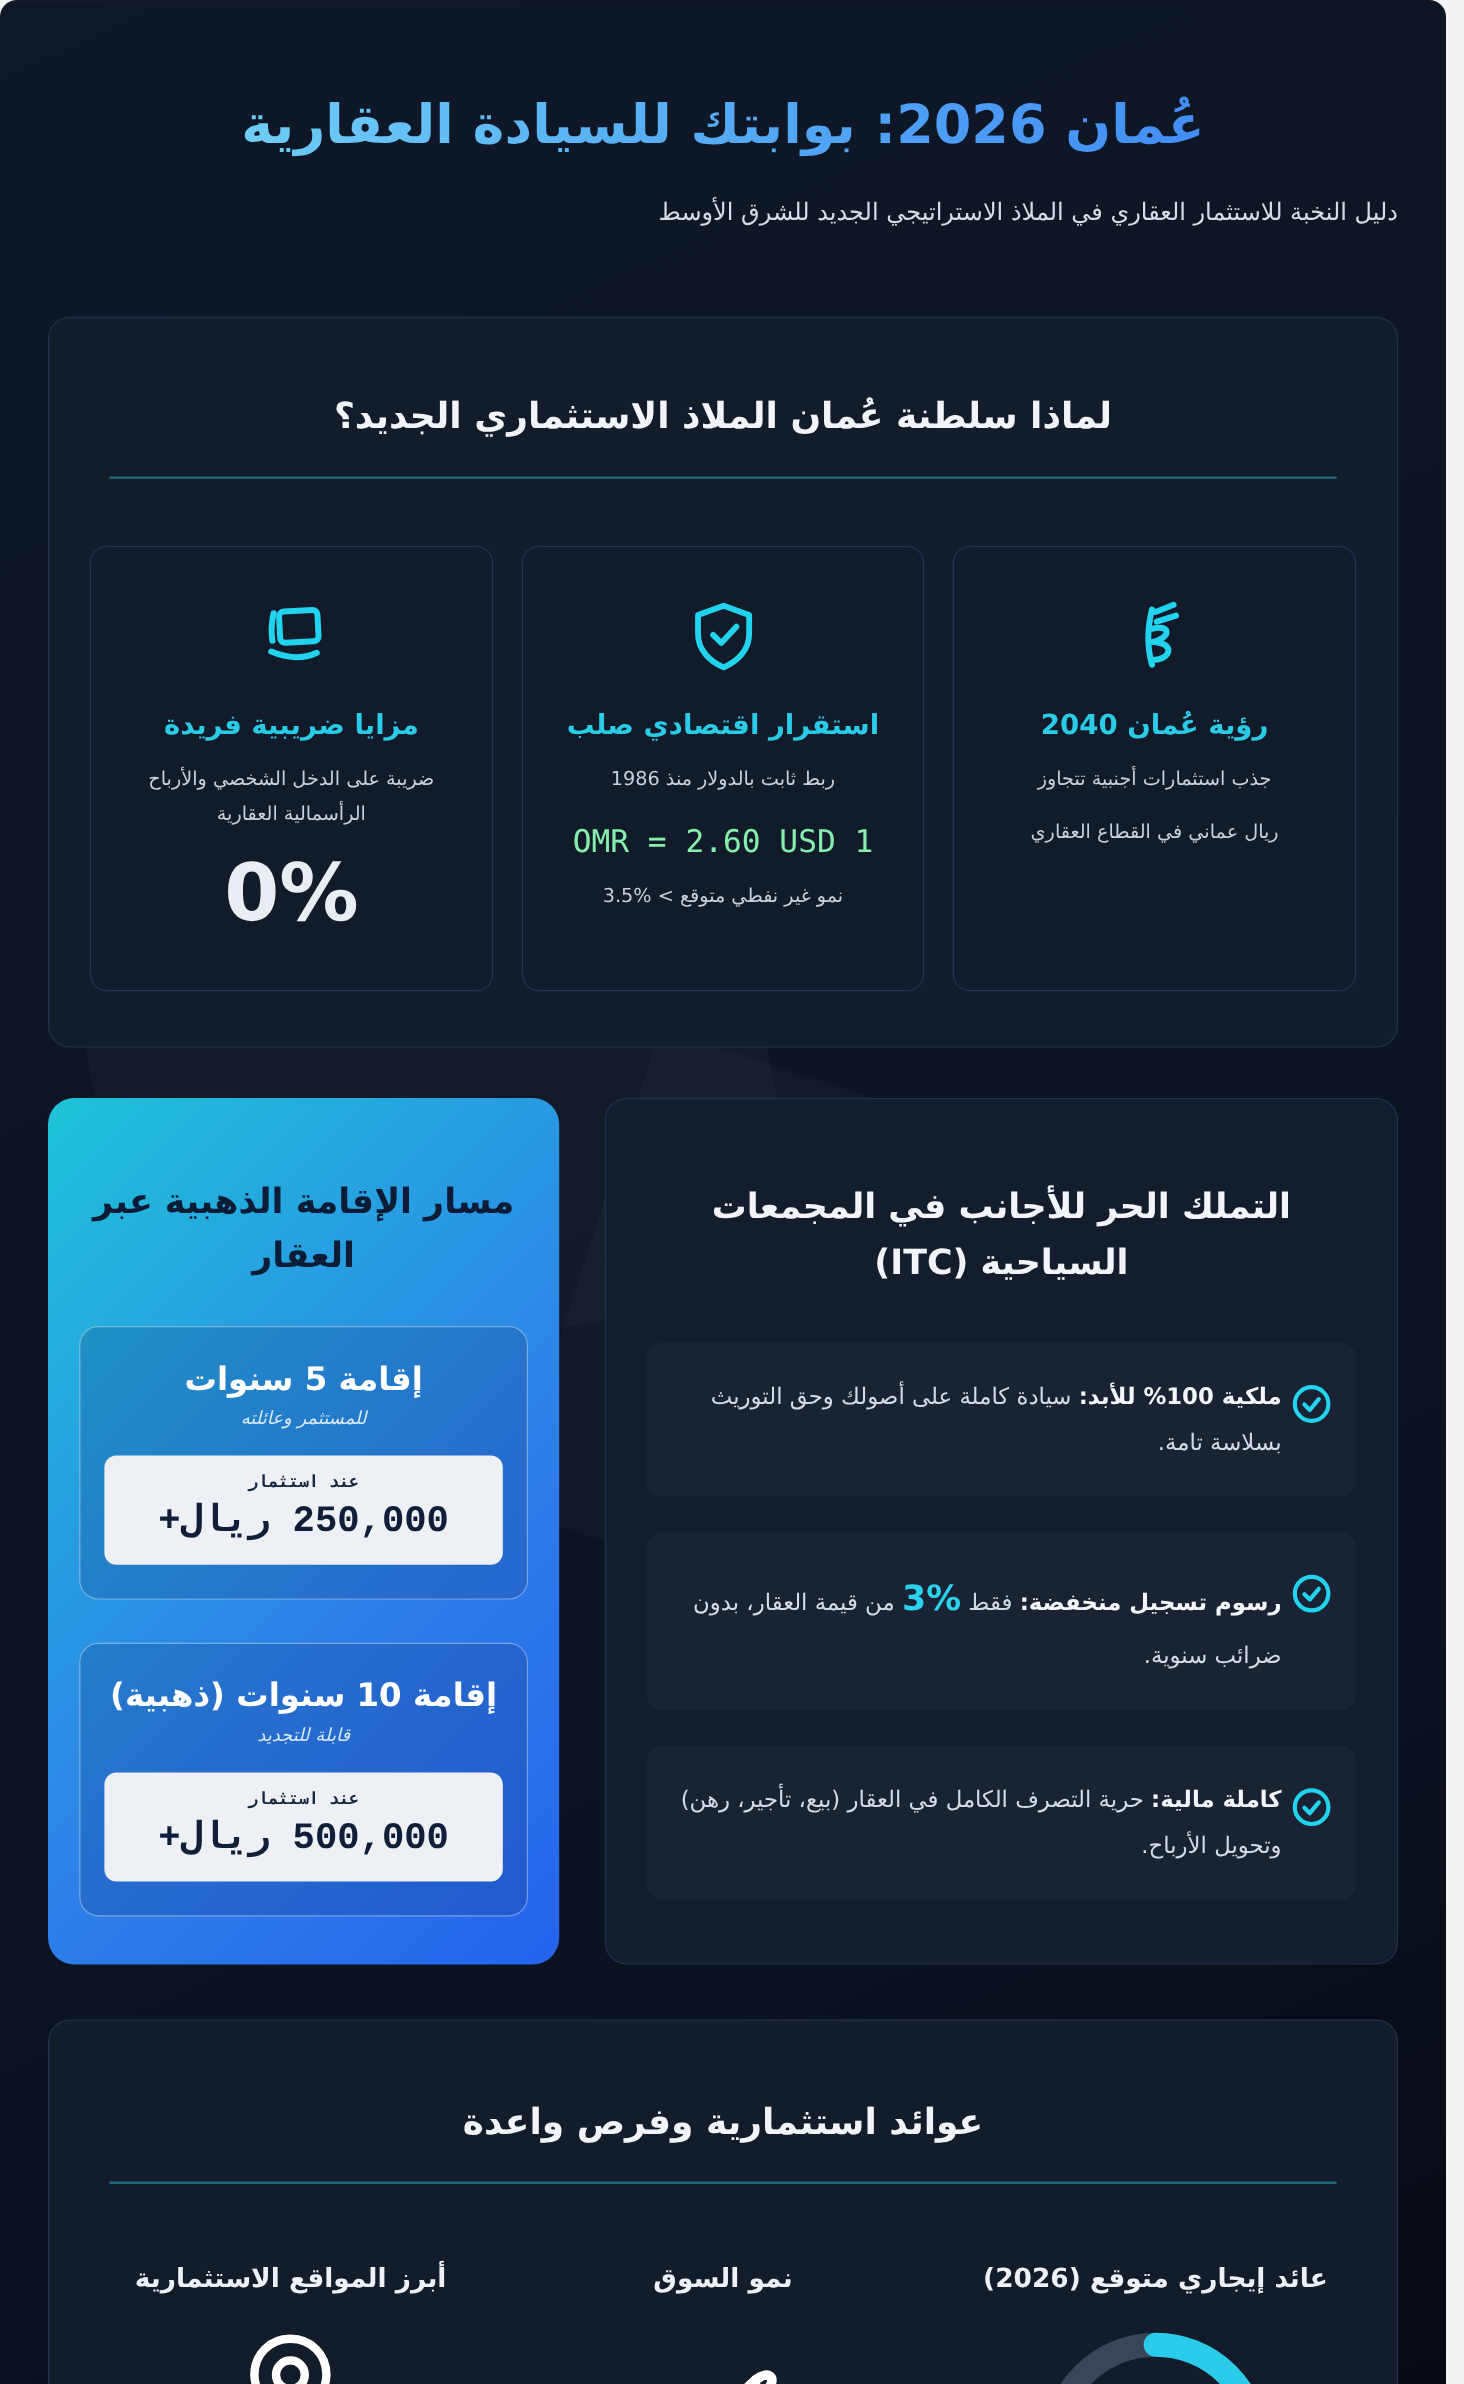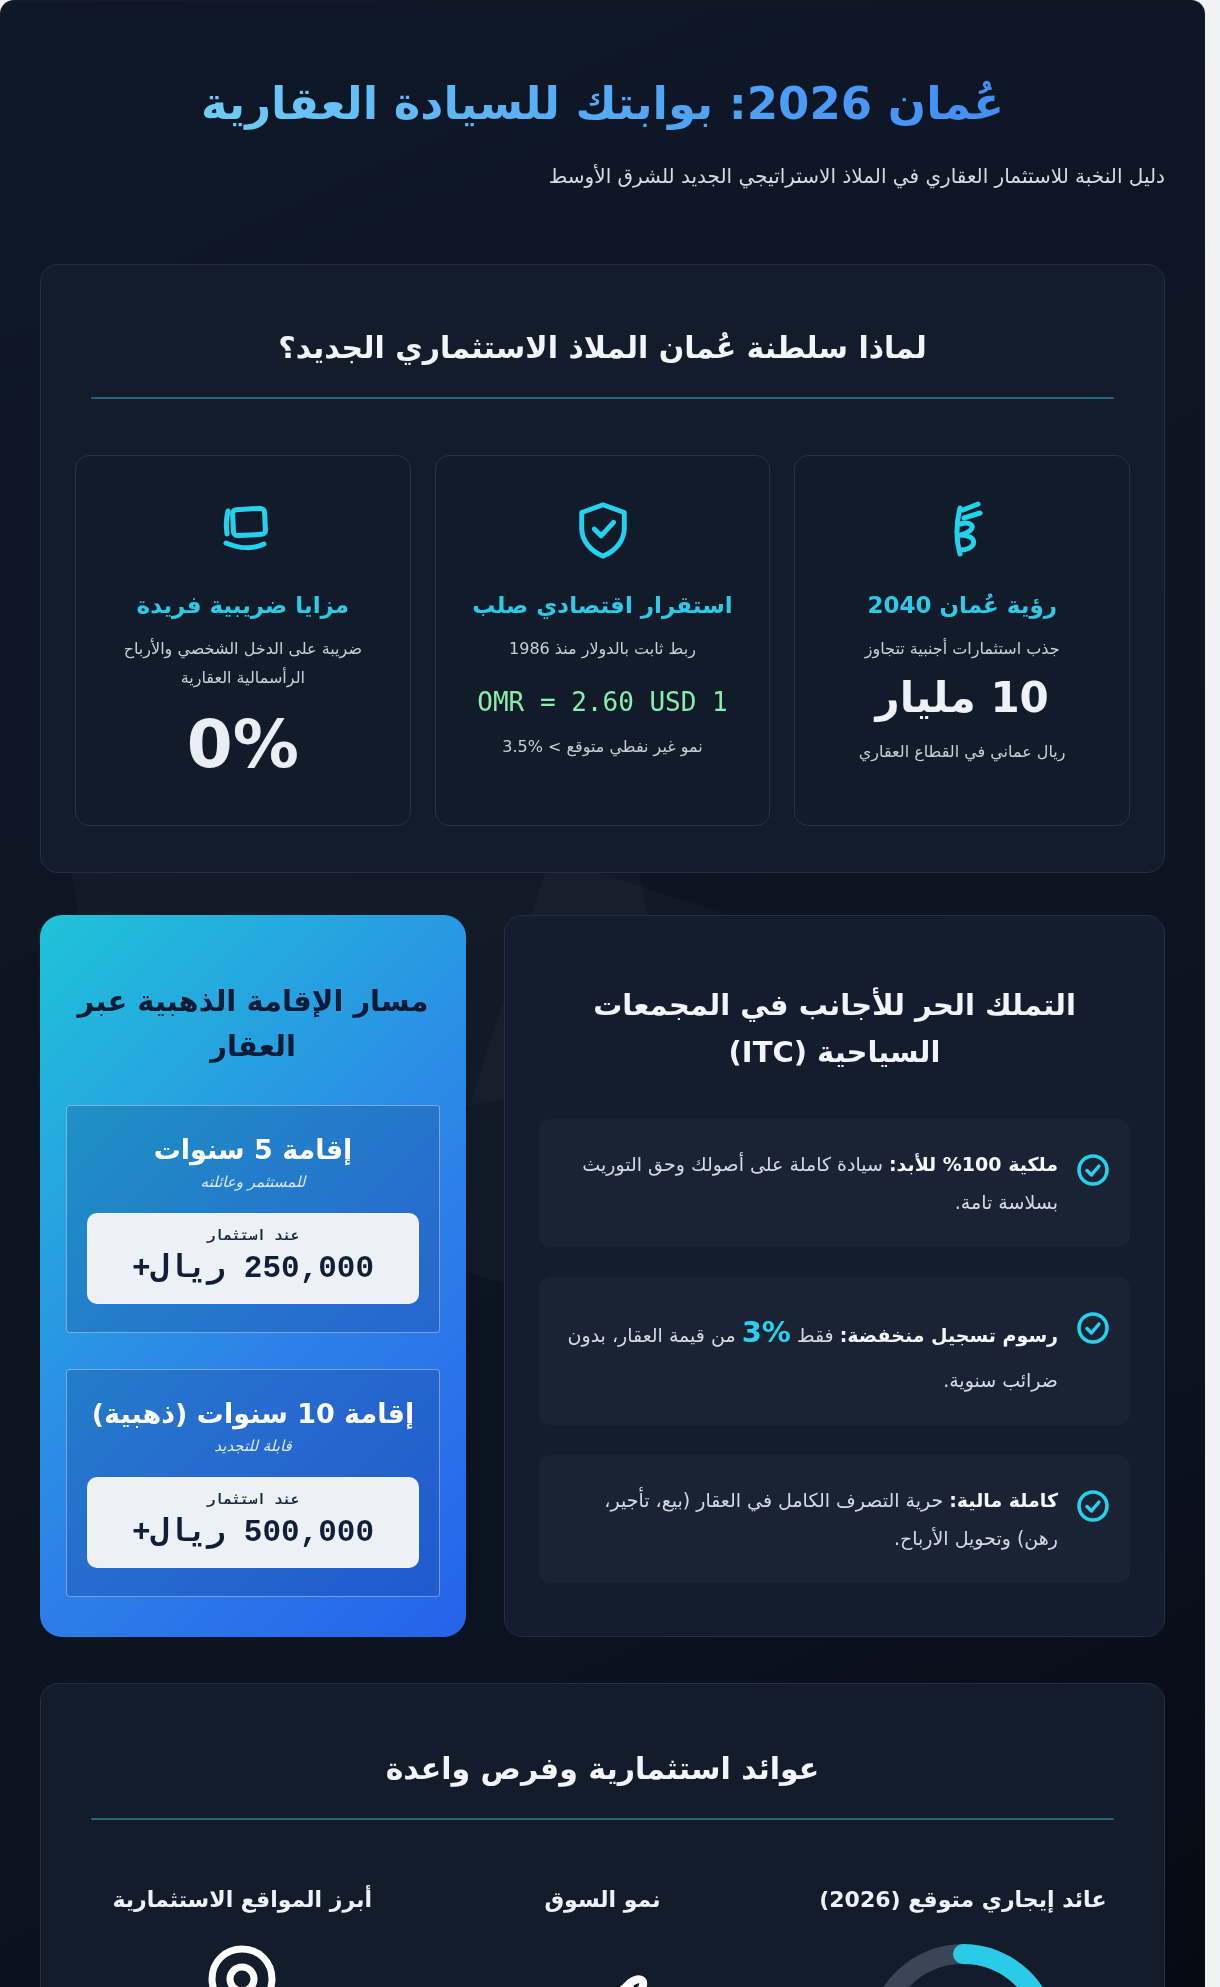--- a/index.html
+++ b/index.html
@@ -48,31 +48,31 @@
   .why-body{font-size:16px;color:#c7d0dc;line-height:1.85;margin-top:16px;}
   .stat-big{font-size:42px;font-weight:800;color:#eef2f8;margin-top:10px;}
   .stat-mono{font-family:"DejaVu Sans Mono",monospace;font-size:26px;color:#86efac;margin-top:24px;direction:ltr;unicode-bidi:bidi-override;}
   .stat-huge{font-size:66px;font-weight:800;color:#e9edf4;margin-top:16px;line-height:1.1;}
   .why-sub{font-size:16px;color:#c7d0dc;margin-top:16px;line-height:1.7;}
 
   
   .mid{display:flex;gap:38px;margin-top:42px;align-items:stretch;}
   .itc{flex:1.58;background:#141d2d;border:1px solid #243049;border-radius:18px;padding:42px 34px;box-sizing:border-box;}
   .itc-title{font-size:29px;font-weight:800;text-align:center;line-height:1.6;color:#f1f4f9;}
-  .bullet{display:flex;gap:18px;background:#1a2334;border-radius:12px;padding:26px 20px;margin-top:30px;align-items:flex-start;}
+  .bullet{display:flex;gap:8px;background:#1a2334;border-radius:12px;padding:26px 20px;margin-top:30px;align-items:flex-start;}
   .bullet:first-of-type{margin-top:44px;}
   .bullet .chk{flex:none;margin-top:8px;}
   .bullet-text{font-size:19px;line-height:2;color:#d3dbe5;margin:0;}
   .bullet-text b{color:#f3f6fa;font-weight:800;}
   .hl{color:#2bd2ee;font-weight:800;font-size:29px;}
 
   .golden{flex:1;background:linear-gradient(135deg,#1fc3d8 0%,#2e7fe9 60%,#2563eb 100%);
     border-radius:22px;padding:40px 26px;text-align:center;box-sizing:border-box;}
   .golden-title{font-size:29px;font-weight:800;color:#0c1c36;line-height:1.55;}
-  .tier{margin-top:36px;background:rgba(12,45,110,0.22);border:1px solid rgba(255,255,255,0.38);border-radius:4px;padding:28px 20px;}
+  .tier{margin-top:36px;background:rgba(12,45,110,0.22);border:1px solid rgba(255,255,255,0.38);border-radius:16px;padding:28px 20px;}
   .tier-title{font-size:27px;font-weight:800;color:#ffffff;}
   .tier-sub{font-size:15px;color:#d9e9fc;margin-top:8px;font-style:italic;}
   .tier-box{background:#edf1f6;border-radius:10px;margin-top:22px;padding:14px 10px 18px;font-family:Liberation Mono, monospace;}
   .tier-label{font-size:14px;font-weight:700;color:#15263f;}
   .tier-amount{font-size:31px;font-weight:800;color:#0f1f3a;margin-top:4px;}
 
   
   .returns{margin-top:46px;padding:36px 34px 54px;}
   .ret-grid{display:flex;gap:26px;margin-top:62px;text-align:center;}
   .ret-col{flex:1;}
@@ -108,21 +108,20 @@
             <svg width="64" height="64" viewBox="0 0 64 64" fill="none" stroke="#22d3ee" stroke-width="5" stroke-linecap="round" stroke-linejoin="round">
               <path d="M30 10 C26 26 26 42 30 56"></path>
               <path d="M30 26 C44 22 48 32 31 37"></path>
               <path d="M31 37 C50 38 46 52 30 52"></path>
               <path d="M33 12 L48 6"></path>
               <path d="M34 20 L50 15"></path>
             </svg>
           </div>
           <div class="why-title">رؤية عُمان 2040</div>
           <div class="why-body">جذب استثمارات أجنبية تتجاوز</div>
-          <div class="stat-big">10 مليار</div>
           <div class="why-sub">ريال عماني في القطاع العقاري</div>
         </div>
 
         <div class="why-card">
           <div class="icon-wrap">
             <svg width="62" height="62" viewBox="0 0 64 64" fill="none" stroke="#22d3ee" stroke-width="5" stroke-linecap="round" stroke-linejoin="round">
               <path d="M32 6 L54 14 V30 C54 44 44 54 32 59 C20 54 10 44 10 30 V14 Z"></path>
               <path d="M23 31 L30 38 L43 24"></path>
             </svg>
           </div>

